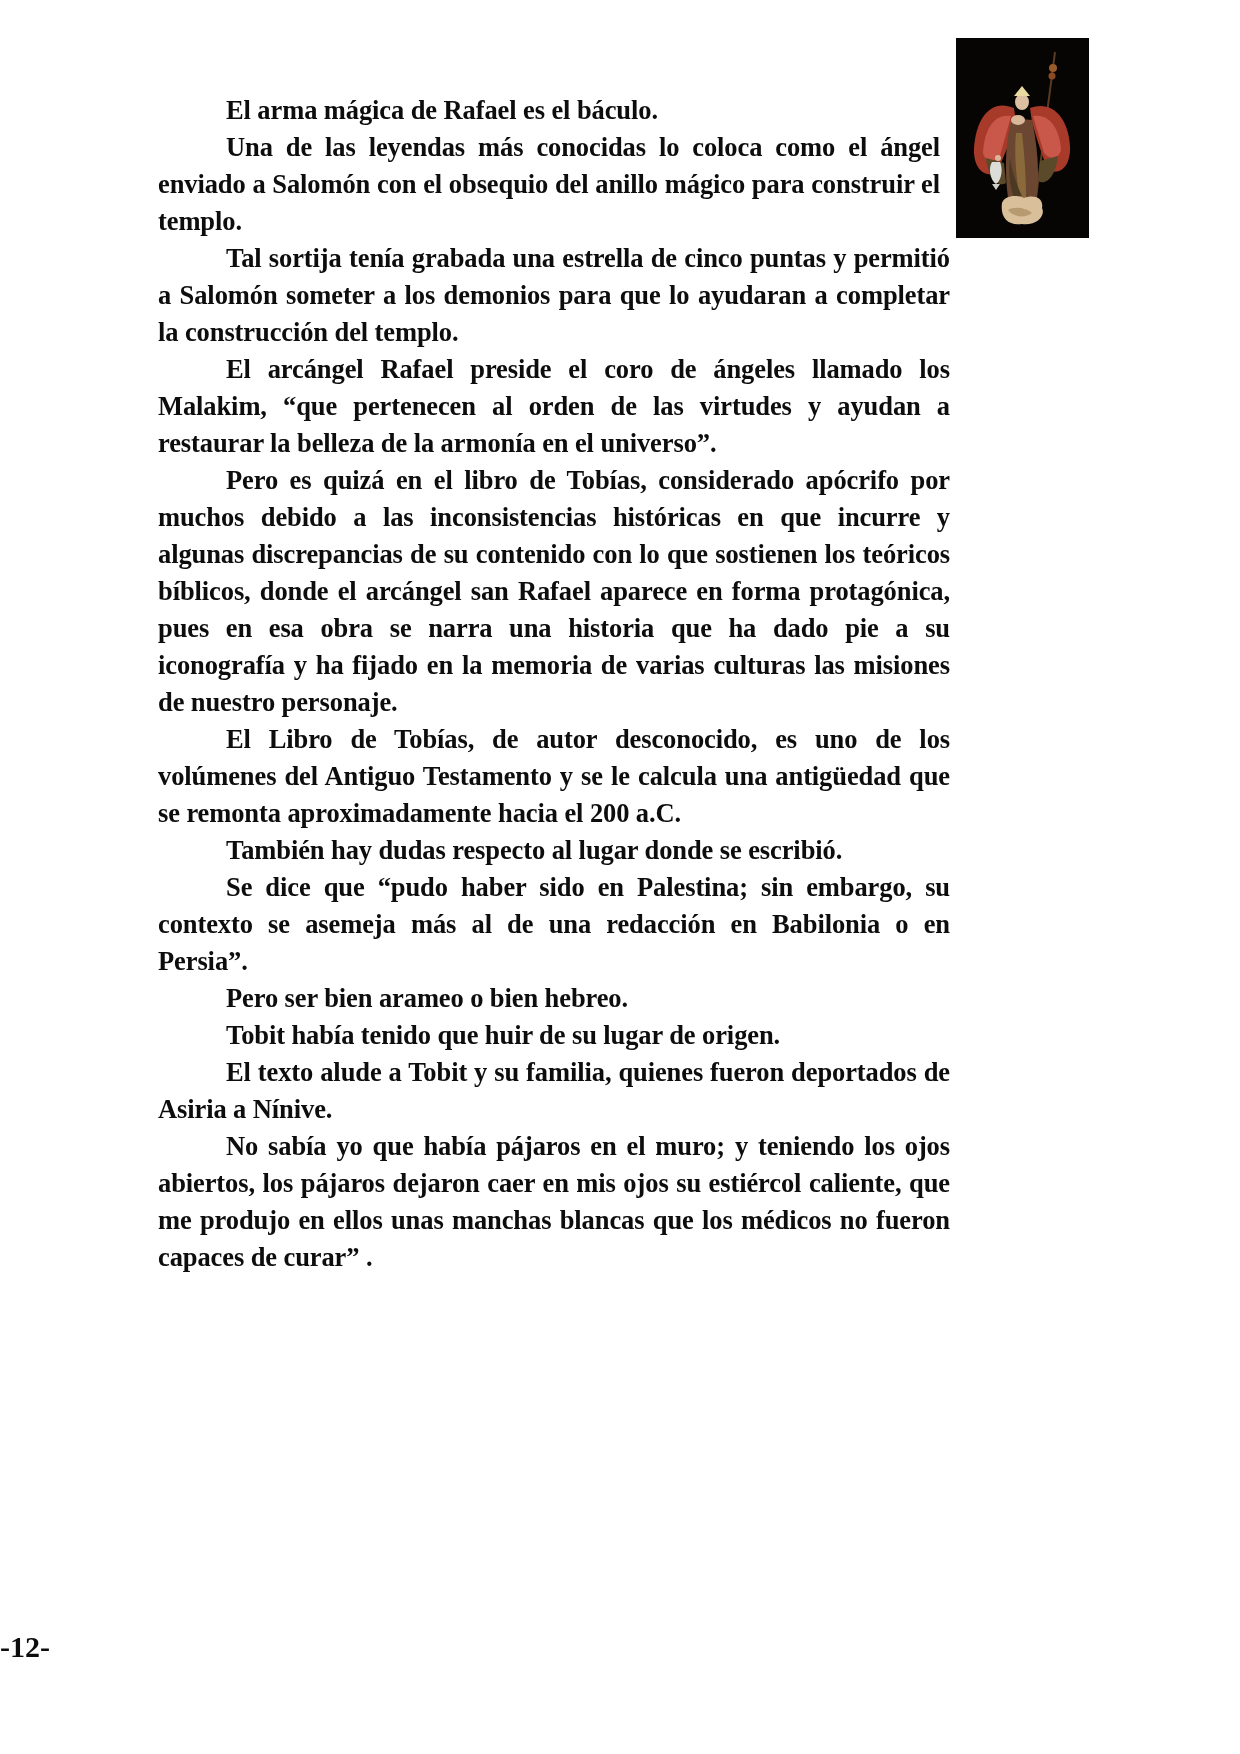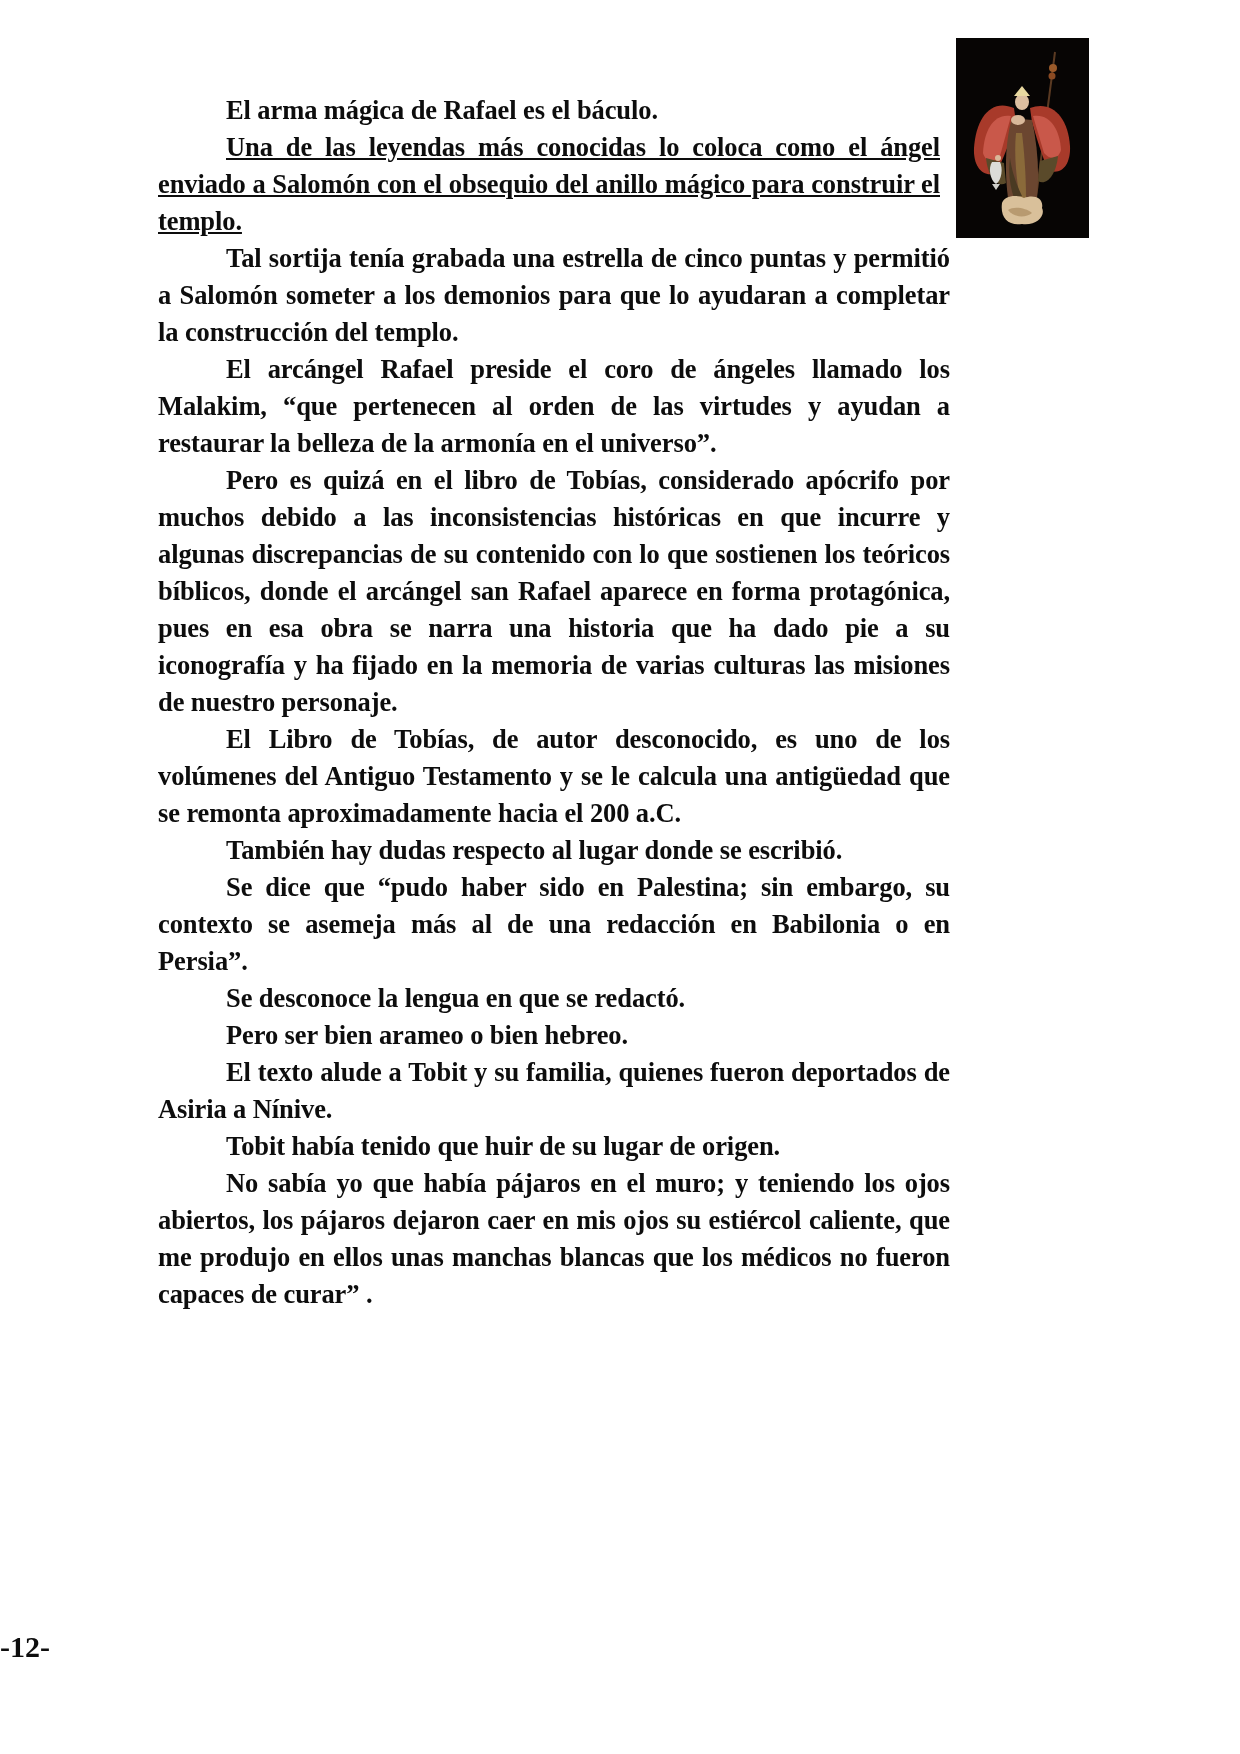--- a/index.html
+++ b/index.html
@@ -40,21 +40,21 @@
       font-weight: bold;
       line-height: 37px;
       letter-spacing: -0.1px;
     }
     .body-text p {
       margin: 0;
       text-indent: 68px;
       text-align: justify;
       text-align-last: left;
     }
-    .narrow { width: 782px; text-decoration: underline; }
+    .narrow { width: 782px; }
     .page-number {
       position: absolute;
       left: 0;
       width: 1240px;
       top: 1630px;
       text-align: left;
       font-size: 30px;
       font-weight: bold;
       font-family: "Liberation Serif", "DejaVu Serif", serif;
     }
@@ -102,21 +102,20 @@
 
   <div class="body-text">
     <p>El arma mágica de Rafael es el báculo.</p>
     <p class="narrow">Una de las leyendas más conocidas lo coloca como el ángel enviado a Salomón con el obsequio del anillo mágico para construir el templo.</p>
     <p>Tal sortija tenía grabada una estrella de cinco puntas y permitió a Salomón someter a los demonios para que lo ayudaran a completar la construcción del templo.</p>
     <p>El arcángel Rafael preside el coro de ángeles llamado los Malakim, “que pertenecen al orden de las virtudes y ayudan a restaurar la belleza de la armonía en el universo”.</p>
     <p> Pero es quizá en el libro de Tobías, considerado apócrifo por muchos debido a las inconsistencias históricas en que incurre y algunas discrepancias de su contenido con lo que sostienen los teóricos bíblicos, donde el arcángel san Rafael aparece en forma protagónica, pues en esa obra se narra una historia que ha dado pie a su iconografía y ha fijado en la memoria de varias culturas las misiones de nuestro personaje.</p>
     <p>El Libro de Tobías, de autor desconocido, es uno de los volúmenes del Antiguo Testamento y se le calcula una antigüedad que se remonta aproximadamente hacia el 200 a.C.</p>
     <p>También hay dudas respecto al lugar donde se escribió.</p>
     <p>Se dice que “pudo haber sido en Palestina; sin embargo, su contexto se asemeja más al de una redacción en Babilonia o en Persia”.</p>
-    <p>Se desconoce la lengua en que se redactó.</p>
     <p>Pero ser bien arameo o bien hebreo.</p>
+    <p>Tobit había tenido que huir de su lugar de origen.</p>
     <p>El texto alude a Tobit y su familia, quienes fueron deportados de Asiria a Nínive.</p>
-    <p>Tobit había tenido que huir de su lugar de origen.</p>
     <p>No sabía yo que había pájaros en el muro; y teniendo los ojos abiertos, los pájaros dejaron caer en mis ojos su estiércol caliente, que me produjo en ellos unas manchas blancas que los médicos no fueron capaces de curar” .</p>
   </div>
 
   <div class="page-number">-12-</div>
 </div>
 
 </body></html>

